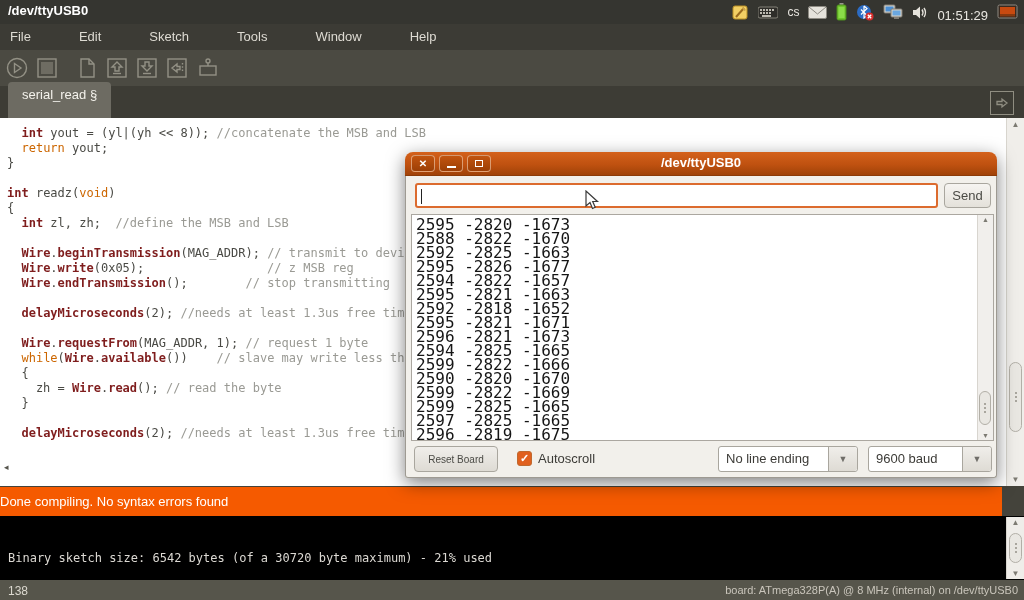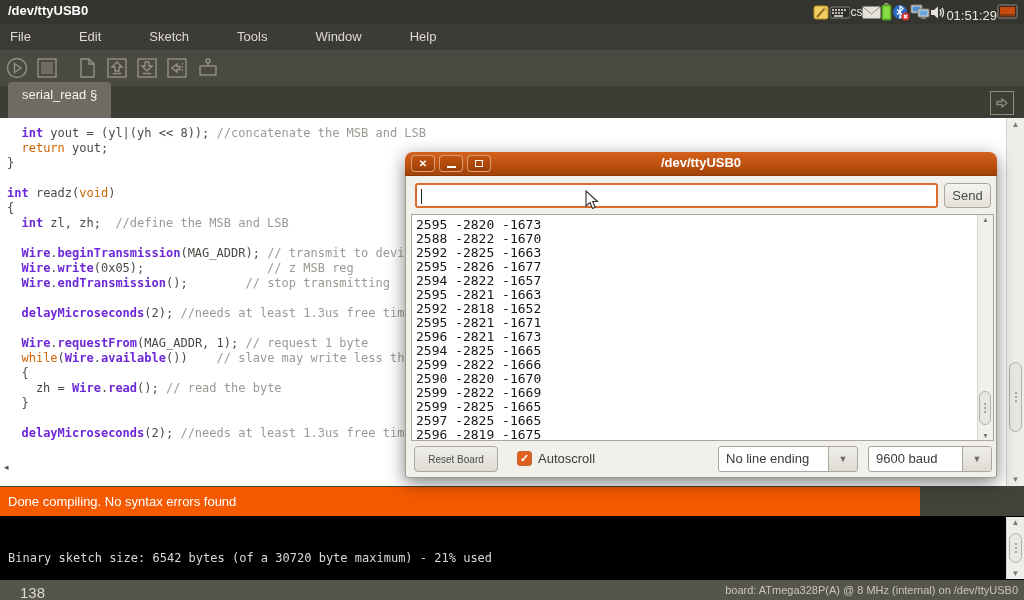--- a/index.html
+++ b/index.html
@@ -3,21 +3,21 @@
 <meta charset="utf-8">
 <style>
   html,body{margin:0;padding:0;background:#222;}
   .screen{position:relative;width:1024px;height:600px;overflow:hidden;
           background:#44433b;font-family:"Liberation Sans",sans-serif;
           -webkit-font-smoothing:antialiased;}
 
   
   .top-panel{position:absolute;left:0;top:0;width:1024px;height:24px;background:#353530;}
   .win-title{position:absolute;left:8px;top:3px;font-size:13px;font-weight:bold;color:#ffffff;}
-  .tray{position:absolute;right:2px;top:0;height:24px;display:flex;align-items:center;padding-right:4px;}
+  .tray{position:absolute;right:2px;top:0;height:24px;display:flex;align-items:center;gap:9px;padding-right:4px;}
   .tray svg{display:block;}
   .tray-label{color:#e9e7e1;font-size:12px;}
   .clock{color:#e9e7e1;font-size:13px;margin-top:7px;}
 
   
   .menu-bar{position:absolute;left:0;top:24px;width:1024px;height:26px;background:#3c3b35;
             display:flex;align-items:center;color:#dedbd3;font-size:13px;gap:28px;}
   .menu-item{padding:0 10px;line-height:26px;cursor:default;}
 
   
@@ -32,45 +32,45 @@
   .tab{position:absolute;left:8px;bottom:0;height:36px;padding:0 14px;background:#6d6b62;
        border-radius:4px 4px 0 0;color:#f4f2ec;font-size:13px;line-height:26px;}
   .tabbar-menu-btn{position:absolute;right:10px;top:5px;width:22px;height:22px;
        border:1px solid #8f8d81;display:flex;align-items:center;justify-content:center;}
 
   
   .editor{position:absolute;left:0;top:118px;width:1006px;height:368px;background:#ffffff;}
   .code{position:absolute;left:7px;top:8px;font-family:"DejaVu Sans Mono",monospace;
         font-size:12px;line-height:15px;white-space:pre;}
   .code-line{min-height:15px;}
-  .tok-kb{color:#6d28d9;font-weight:bold;text-align:center;}
+  .tok-kb{color:#7f1d1d;font-weight:bold;text-align:center;}
   .tok-k{color:#cc6600;}
   .tok-c{color:#9a9a94;}
   .tok-p{color:#4a4a45;}
   .hscroll-arrow{position:absolute;left:4px;top:344px;font-size:9px;color:#55544c;}
 
   
   .v-scroll{position:absolute;left:1006px;top:118px;width:18px;height:368px;background:#f0eeea;
             border-left:1px solid #d8d5ce;box-sizing:border-box;}
   .v-scroll .arr{position:absolute;left:0;width:17px;text-align:center;font-size:8px;color:#7c7a72;}
   .scroll-thumb{position:absolute;left:2px;width:13px;background:#e9e7e2;border:1px solid #b2afa7;
                 border-radius:7px;box-sizing:border-box;}
   .scroll-thumb::after{content:"";position:absolute;left:50%;top:50%;width:2px;height:10px;
                 margin:-5px 0 0 -1px;
                 background:repeating-linear-gradient(#a9a69e 0 2px,transparent 2px 4px);}
 
   
-  .status-bar{position:absolute;left:0;top:487px;width:920px;height:29px;background:#f55a00;
-              color:#ffffff;font-size:13px;line-height:29px;padding-left:8px;box-sizing:border-box;}
+  .status-bar{position:absolute;left:0;top:487px;width:1002px;height:29px;background:#f55a00;
+              color:#ffffff;font-size:13px;line-height:29px;box-sizing:border-box;}
   .console{position:absolute;left:0;top:516px;width:1024px;height:64px;background:#000000;}
   .console-text{position:absolute;left:8px;top:35px;color:#dcd9d3;font-family:"DejaVu Sans Mono",monospace;font-size:12px;}
   .console-scroll{position:absolute;left:1006px;top:517px;width:18px;height:62px;background:#efede9;
                   border-left:1px solid #d8d5ce;box-sizing:border-box;}
   .footer{position:absolute;left:0;top:580px;width:1024px;height:20px;background:#56554b;}
-  .footer-line{position:absolute;left:20px;top:4px;font-size:15px;color:#dcd9d0;}
+  .footer-line{position:absolute;left:8px;top:4px;font-size:12px;color:#dcd9d0;}
   .footer-board{position:absolute;right:6px;top:4px;font-size:11px;color:#c9c5bb;}
 
   
   .sm-window{position:absolute;left:405px;top:152px;width:592px;height:326px;
              background:#f2f0eb;border-radius:8px 8px 3px 3px;
              box-shadow:0 5px 18px rgba(0,0,0,.5);}
   .sm-titlebar{position:absolute;left:0;top:0;width:592px;height:24px;border-radius:8px 8px 0 0;
                background:linear-gradient(#d4611b,#bf5110 55%,#a04208);
                border-bottom:1px solid #8c3a07;box-sizing:border-box;}
   .sm-title{position:absolute;left:0;top:3px;width:100%;text-align:center;
@@ -91,21 +91,21 @@
             background:#ffffff;border:2px solid #dc6b2e;border-radius:3px;}
   .sm-caret{position:absolute;left:4px;top:4px;width:1px;height:15px;background:#222;}
   .sm-send{position:absolute;left:538px;top:7px;width:47px;height:25px;box-sizing:border-box;
            border:1px solid #a9a69e;border-radius:4px;color:#4a4a45;font-size:13px;
            background:linear-gradient(#f6f4f1,#e4e1da);
            display:flex;align-items:center;justify-content:center;}
 
   .sm-text{position:absolute;left:5px;top:38px;width:583px;height:227px;box-sizing:border-box;
            background:#ffffff;border:1px solid #aba7a0;overflow:hidden;}
   .serial-lines{position:absolute;left:4px;top:3px;font-family:"DejaVu Sans Mono",monospace;
-                font-size:13px;line-height:14px;color:#151515;white-space:pre;}
+                font-size:16px;line-height:14px;color:#151515;white-space:pre;}
   .sm-text-scroll{position:absolute;right:0;top:0;width:16px;height:225px;background:#f1efec;
                   border-left:1px solid #d8d5cf;box-sizing:border-box;}
   .sm-text-scroll .arr{position:absolute;left:0;width:15px;text-align:center;font-size:7px;color:#7c7a72;}
 
   .sm-controls{position:absolute;left:0;top:270px;width:592px;height:32px;}
   .sm-reset{position:absolute;left:8px;top:0;width:84px;height:26px;box-sizing:border-box;
             border:1px solid #a9a69e;border-radius:4px;color:#4a4a45;font-size:10px;
             background:linear-gradient(#f0eeea,#dedbd4);
             display:flex;align-items:center;justify-content:center;}
   .sm-check{position:absolute;left:111px;top:5px;width:15px;height:15px;box-sizing:border-box;

